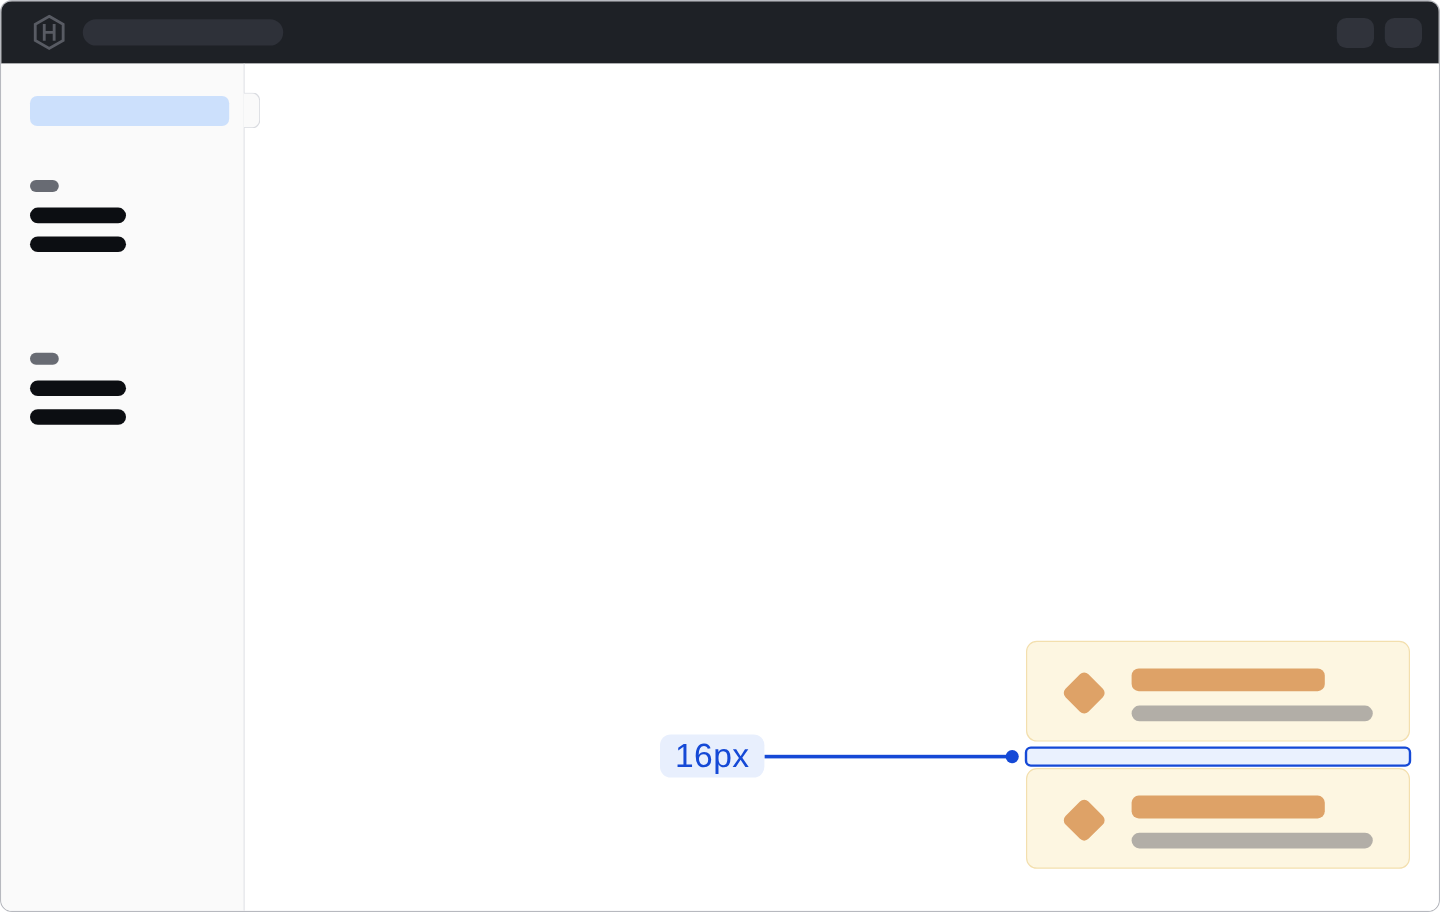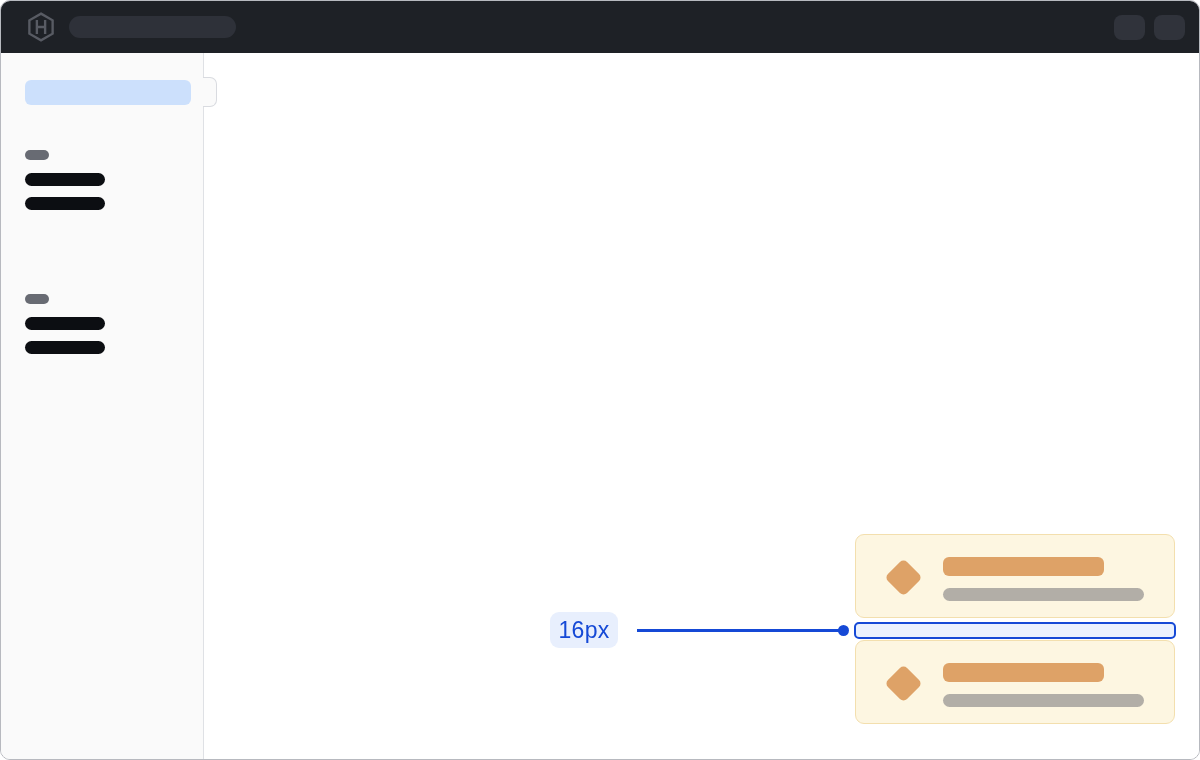--- a/index.html
+++ b/index.html
@@ -40,22 +40,22 @@
   .card.c1{top:533px;} .card.c2{top:639px;}
   .diamond{position:absolute;left:34px;top:29px;width:27px;height:27px;border-radius:5px;
            background:var(--card-accent);transform:rotate(45deg);}
   .title-bar{position:absolute;left:87px;top:22px;width:161px;height:19px;border-radius:6px;
              background:var(--card-accent);}
   .subtitle-bar{position:absolute;left:87px;top:53px;width:201px;height:13px;border-radius:7px;
                 background:var(--card-muted);}
   
   .measure-box{position:absolute;left:853px;top:621px;width:322px;height:17px;border-radius:5px;
                background:var(--box-fill);border:2px solid var(--accent);z-index:2;}
-  .ann-label{position:absolute;left:549px;top:611px;width:68px;height:36px;border-radius:9px;
-             background:var(--label-bg);color:var(--accent);font-size:23px;font-weight:500;
+  .ann-label{position:absolute;left:549px;top:611px;width:87px;height:36px;border-radius:9px;
+             background:var(--label-bg);color:var(--accent);font-size:28px;font-weight:500;
              display:flex;align-items:center;justify-content:center;letter-spacing:.3px;}
   .ann-line{position:absolute;left:636px;top:628px;width:204px;height:2.5px;background:var(--accent);}
   .ann-dot{position:absolute;left:837px;top:624px;width:11px;height:11px;border-radius:50%;
            background:var(--accent);}
 </style>
 </head>
 <body>
 
 <div class="window">
 

